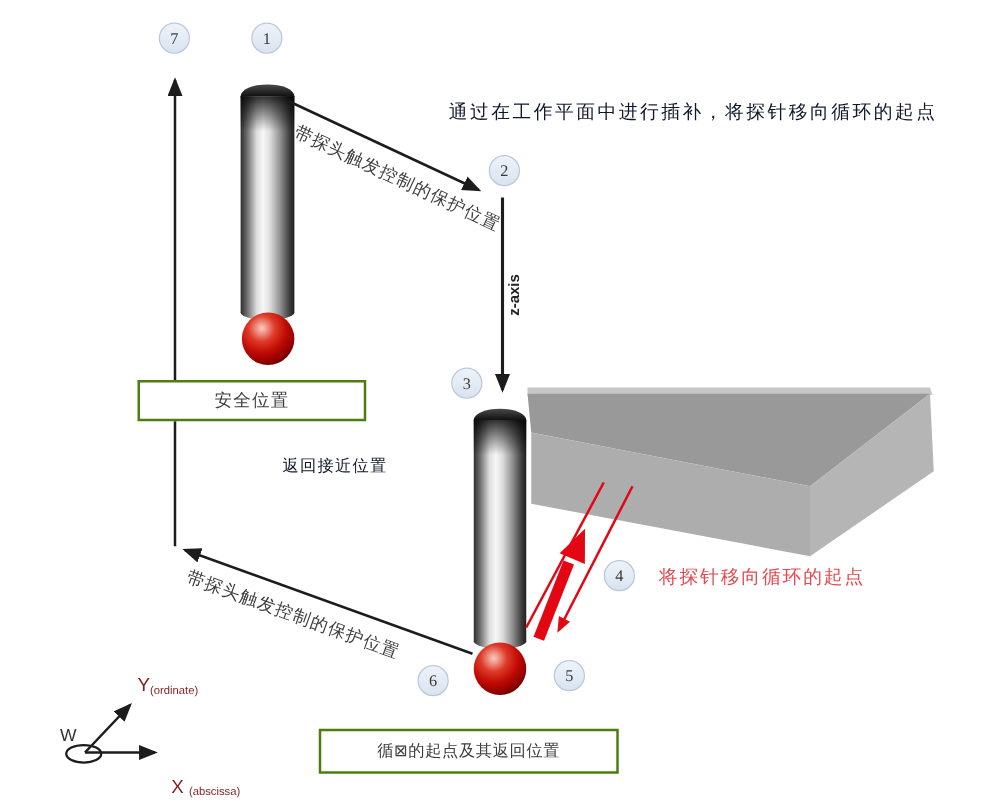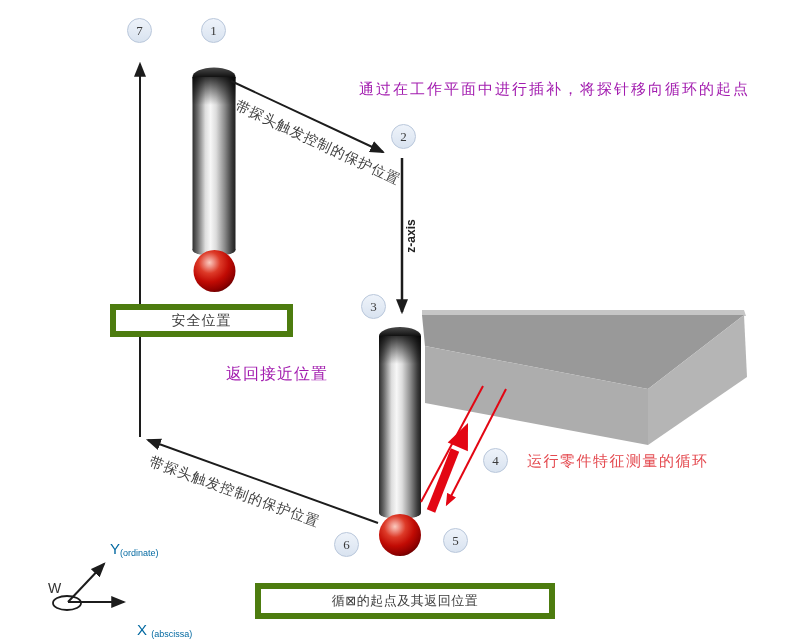--- a/index.html
+++ b/index.html
@@ -2,49 +2,49 @@
 <html><head>
 <meta charset="utf-8">
 <style>
   html,body { margin:0; padding:0; background:#ffffff; }
   .stage {
     position:relative; width:800px; height:640px; background:#ffffff;
     font-family:"Liberation Sans", sans-serif; overflow:hidden;
   }
   .layer-svg { position:absolute; left:0; top:0; }
   .lbl {
-    position:absolute; white-space:nowrap; color:#a21caf;
+    position:absolute; white-space:nowrap; color:#0f172a;
     font-size:15px; letter-spacing:2px;
   }
-  .lbl-sm { font-size:16px; letter-spacing:1px; }
+  .lbl-sm { font-size:13px; letter-spacing:1px; }
   .red-label { color:#e4494f; }
   .rot {
     position:absolute; white-space:nowrap; color:#3d3d3d;
     font-size:14px; letter-spacing:1px; transform-origin:left top;
   }
   .rot-25 { transform:rotate(25deg); }
   .rot-20 { transform:rotate(20deg); }
   .zaxis {
     position:absolute; left:382px; top:228px; width:60px; height:16px;
     text-align:center; font-size:12px; font-weight:bold; color:#222;
     transform:rotate(-90deg);
   }
   .step {
     position:absolute; width:25px; height:25px; border-radius:50%;
     border:1.5px solid #b9c7db; box-sizing:border-box;
     background:linear-gradient(180deg,#eef3fa 0%,#d9e3f0 100%);
     display:flex; align-items:center; justify-content:center;
     font-family:"Liberation Serif", serif; font-size:13px; color:#3a3a3a;
   }
   .note-box {
-    position:absolute; background:#ffffff; border:6px solid #4d7c0f;
+    position:absolute; background:#ffffff; border:2px solid #4d7c0f;
     box-sizing:border-box; display:flex; align-items:center; justify-content:center;
     font-size:14px; letter-spacing:1px; color:#3d3d3d; white-space:nowrap;
   }
-  .axis-label { position:absolute; white-space:nowrap; color:#0369a1; font-size:15px; }
+  .axis-label { position:absolute; white-space:nowrap; color:#7f1d1d; font-size:15px; }
   .axis-label .sub { font-size:9px; vertical-align:-2px; letter-spacing:0; }
   .w-label { position:absolute; font-size:14px; color:#333; }
 </style>
 </head>
 <body>
 
 <div class="stage">
 
   <svg class="layer-svg" width="800" height="640" viewBox="0 0 800 640">
     <defs>
@@ -131,34 +131,34 @@
   <div class="step" style="left:201px;top:18px">1</div>
   <div class="step" style="left:391px;top:124px">2</div>
   <div class="step" style="left:361px;top:294px">3</div>
   <div class="step" style="left:483px;top:448px">4</div>
   <div class="step" style="left:443px;top:528px">5</div>
   <div class="step" style="left:334px;top:532px">6</div>
 
   <div class="lbl" style="left:359px;top:80px">通过在工作平面中进行插补，将探针移向循环的起点</div>
 
 
-  <div class="lbl red-label" style="left:527px;top:452px;letter-spacing:1.5px">运行零件特征测量的循环</div>
+  <div class="lbl red-label" style="left:527px;top:452px;letter-spacing:1.5px">将探针移向循环的起点</div>
 
 
   <div class="lbl lbl-sm" style="left:226px;top:364px">返回接近位置</div>
 
   <div class="rot rot-25" style="left:240px;top:97px">带探头触发控制的保护位置</div>
 
   <div class="rot rot-20" style="left:153px;top:453px">带探头触发控制的保护位置</div>
 
   <div class="zaxis">z-axis</div>
 
   <div class="note-box" style="left:110px;top:304px;width:183px;height:33px">安全位置</div>
 
-  <div class="note-box" style="left:255px;top:583px;width:300px;height:36px;font-size:13px;letter-spacing:0.5px">循⊠的起点及其返回位置</div>
+  <div class="note-box" style="left:255px;top:583px;width:240px;height:36px;font-size:13px;letter-spacing:0.5px">循⊠的起点及其返回位置</div>
 
   <div class="w-label" style="left:48px;top:580px">W</div>
   <div class="axis-label" style="left:110px;top:540px">
     <span>Y</span><span class="sub">(ordinate)</span>
   </div>
   <div class="axis-label" style="left:137px;top:621px">
     <span>X</span> <span class="sub">(abscissa)</span>
   </div>
 
 </div>

